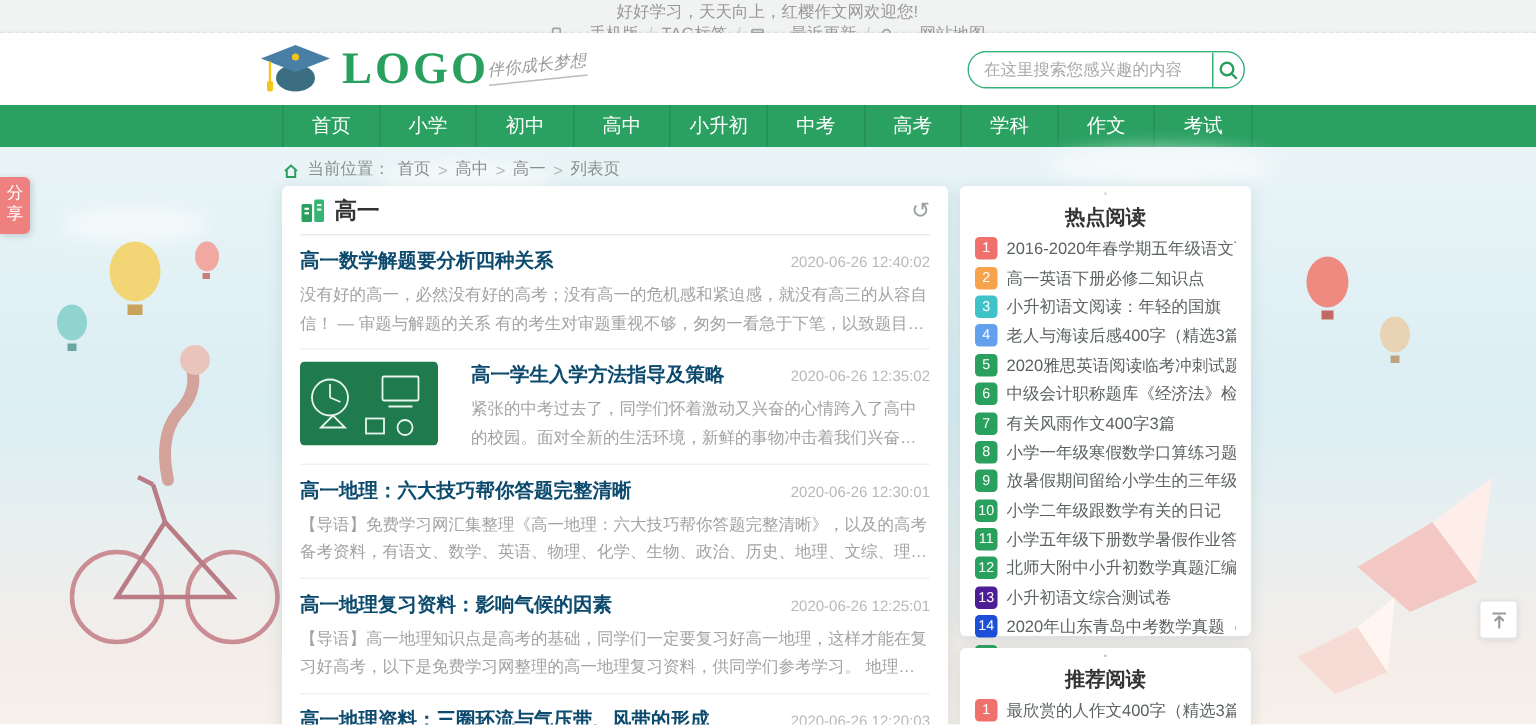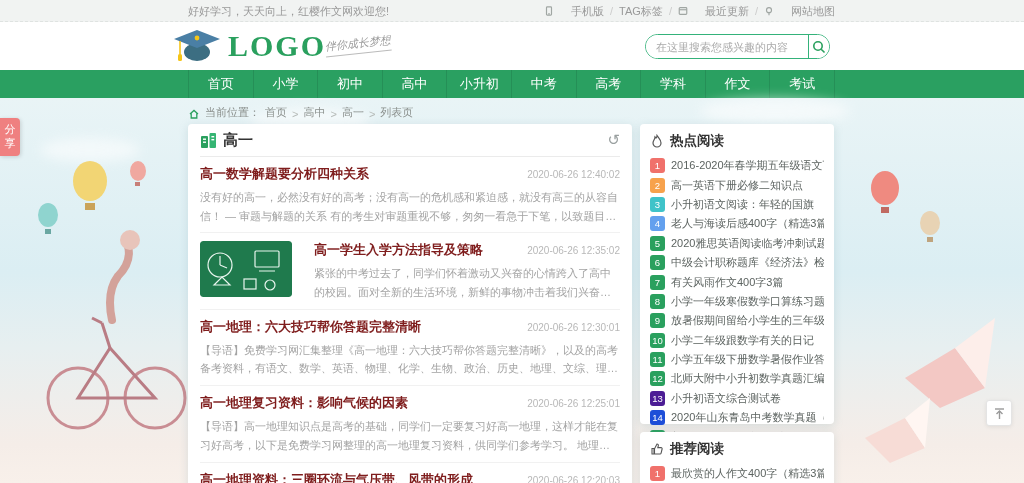--- a/index.html
+++ b/index.html
@@ -1,21 +1,21 @@
 <!DOCTYPE html>
 <html><head>
 <meta charset="utf-8">
 <style>
   * { margin:0; padding:0; box-sizing:border-box; }
   html,body { width:1024px; height:483px; overflow:hidden; }
   body { font-family:"Liberation Sans","DejaVu Sans",sans-serif; position:relative; background:#fff; }
 
   
   .topbar { position:absolute; top:0; left:0; width:1024px; height:22px; background:#f1f3f2; border-bottom:1px dashed #dfe3e1; font-size:11px; color:#999; }
-  .topbar-inner { position:absolute; left:188px; width:647px; height:22px; display:flex; align-items:center; justify-content:space-between; }
+  .topbar-inner { position:absolute; left:188px; width:647px; height:22px; display:flex; align-items:center; justify-content:space-between;flex-direction:column; }
   .top-links { display:flex; align-items:center; gap:6px; }
   .top-link { display:flex; align-items:center; gap:17px; color:#999; cursor:pointer;justify-content:flex-end; }
   .top-sep { color:#ccc; }
   .tiny-ic { width:10px; height:10px; stroke:#a0a6a3; fill:none; stroke-width:1.4; }
 
   
   .header { position:absolute; top:22px; left:0; width:1024px; height:48px; background:#fff; }
   .logo { position:absolute; left:170px; top:4px; display:flex; align-items:center; cursor:pointer; }
   .logo-text { font-family:"Liberation Serif","DejaVu Serif",serif; font-weight:bold; font-size:30px; color:#2aa05e; letter-spacing:2px; margin-left:6px; }
   .slogan { position:absolute; left:325px; top:14px; font-family:"Liberation Serif","DejaVu Serif",serif; font-style:italic; font-size:11px; color:#9a9a9a; transform:rotate(-6deg); border-bottom:1px solid #bbb; padding-bottom:2px; }
@@ -44,31 +44,31 @@
   
   .card { background:#fff; border-radius:4px; box-shadow:0 2px 10px rgba(110,150,160,.22); position:absolute; }
   .main-card { left:188px; top:26px; width:444px; height:400px; padding:0 12px; }
   .list-head { height:33px; display:flex; align-items:center; justify-content:space-between; border-bottom:1px solid #ebebeb; }
   .list-head-left { display:flex; align-items:center; gap:6px; }
   .list-title { font-size:15px; font-weight:bold; color:#333; }
   .return-ic { font-size:15px; color:#9aa0a0; cursor:pointer; }
 
   .article { padding:8px 0 7px; border-bottom:1px solid #f1f1f1; }
   .a-head { display:flex; align-items:baseline; justify-content:space-between; }
-  .a-title { font-size:13px; font-weight:bold; color:#7f1d1d; cursor:pointer; white-space:nowrap; overflow:hidden; text-overflow:ellipsis; }
+  .a-title { font-size:13px; font-weight:bold; color:#0c4a6e; cursor:pointer; white-space:nowrap; overflow:hidden; text-overflow:ellipsis; }
   .a-date { font-size:10px; color:#b8b8b8; white-space:nowrap; margin-left:8px; }
   .a-desc { margin-top:5px; font-size:11px; color:#a3a3a3; line-height:1.7; display:-webkit-box; -webkit-line-clamp:2; -webkit-box-orient:vertical; overflow:hidden; }
   .with-thumb { display:flex; gap:22px; }
   .thumb { width:92px; height:56px; border-radius:3px; flex-shrink:0; cursor:pointer; }
   .thumb-body { flex:1; min-width:0; }
 
   
   .hot-card { left:640px; top:26px; width:194px; height:300px; padding:0 10px; }
   .rec-card { left:640px; top:334px; width:194px; height:120px; padding:0 10px; }
-  .side-head { height:30px; display:flex; align-items:center; gap:6px; border-bottom:0; padding-top:4px; }
+  .side-head { height:30px; display:flex; align-items:center; gap:6px; border-bottom:0; padding-top:4px;flex-direction:column; }
   .side-title { font-size:13.5px; font-weight:bold; color:#333; }
   .side-list { list-style:none; margin-top:2px; }
   .side-item { display:flex; align-items:center; gap:6px; height:19.4px; cursor:pointer; }
   .badge { width:15px; height:15px; border-radius:3px; color:#fff; font-size:9.5px; display:flex; align-items:center; justify-content:center; flex-shrink:0; }
   .side-text { font-size:11px; color:#5c6360; white-space:nowrap; overflow:hidden; }
 
   
   .share-btn { position:absolute; left:0; top:20px; width:20px; height:38px; background:#ef8080; color:#fff; font-size:11px; border-radius:0 4px 4px 0; display:flex; flex-direction:column; align-items:center; justify-content:center; line-height:1.25; cursor:pointer; box-shadow:1px 1px 4px rgba(0,0,0,.15); }
   .backtop { position:absolute; left:986px; top:302px; width:26px; height:26px; background:#fff; border:1px solid #e4e4e4; border-radius:3px; display:flex; align-items:center; justify-content:center; cursor:pointer; box-shadow:0 1px 4px rgba(0,0,0,.08); }
 </style>

